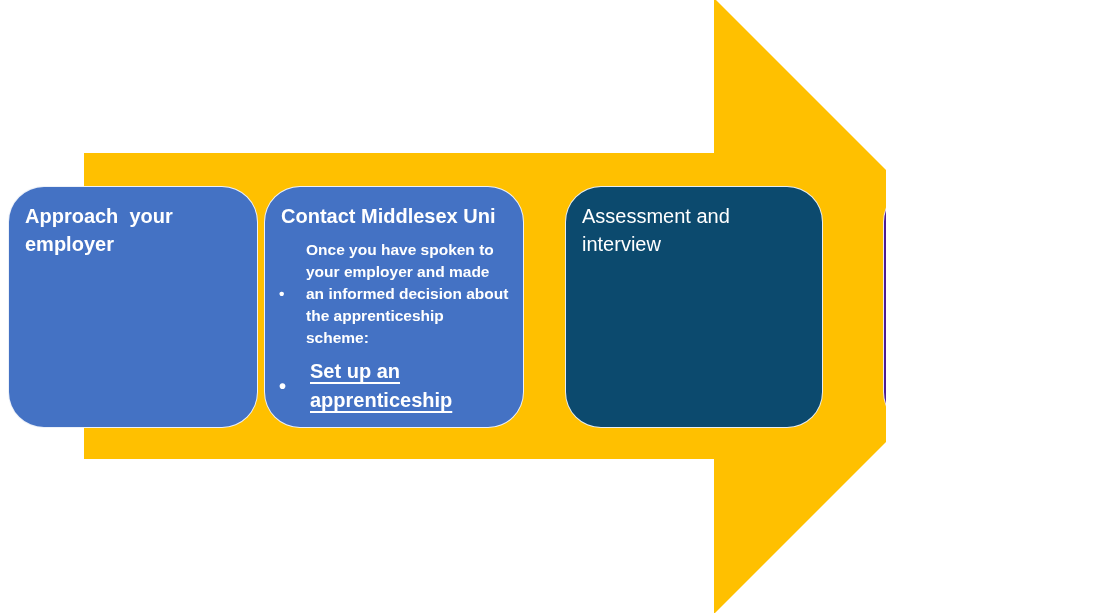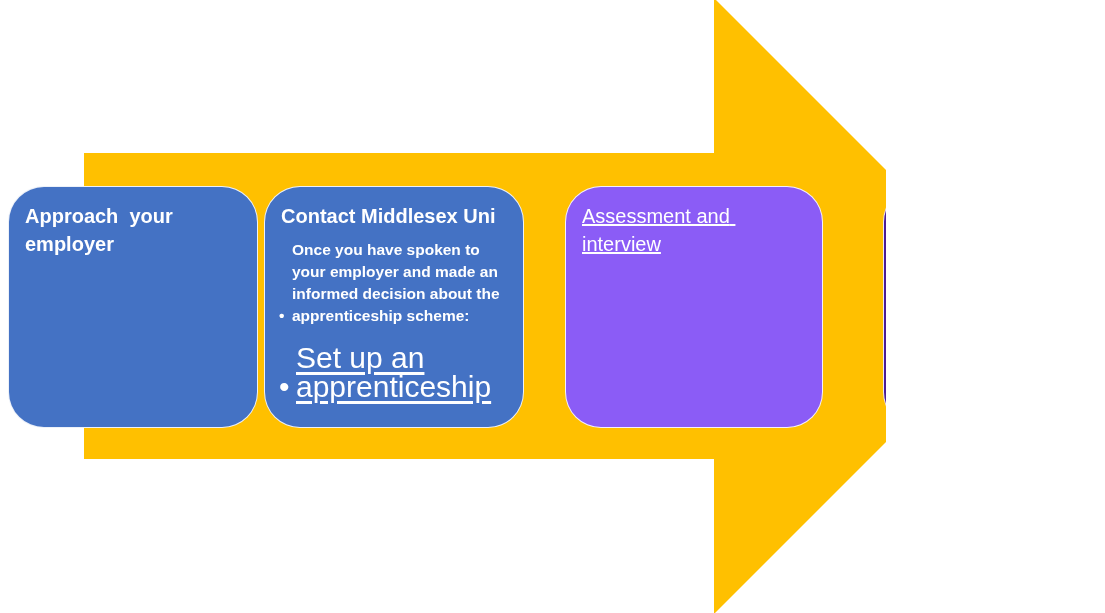--- a/index.html
+++ b/index.html
@@ -36,37 +36,38 @@
     font-size: 20px;
     font-weight: 700;
     line-height: 28px;
     white-space: pre-wrap;
     margin: 2px 0 9px 2px;
   }
   .card1 .card-title { max-width: 190px; }
   .card3 .card-title { font-weight: 400; max-width: 180px; }
   .bullet {
     display: flex;
-    align-items: flex-end;
+    align-items: center;
     font-size: 15.5px;
     font-weight: 700;
     line-height: 22px;
     margin: 0 0 6px 0;
+    gap: 14px;
   }
   .dot {
     flex: 0 0 13px;
     text-align: left;
   }
   .dot::before { content: "\2022"; }
   .bullet-text { flex: 1 1 auto; }
   .bullet.link-bullet {
-    font-size: 30px;
-    font-weight: 400;
+    font-size: 20px;
+    font-weight: 700;
     line-height: 29px;
-    margin-top: 16px;
+    margin-top: 8px;
   }
   .link-bullet .dot { flex: 0 0 17px; }
   .stage-link {
     color: #ffffff;
     text-decoration: underline;
     text-underline-offset: 4px;
     cursor: pointer;
   }
 </style>
 </head>
@@ -89,21 +90,21 @@
       <span class="bullet-text">Once you have spoken to your employer and made an informed decision about the apprenticeship scheme:</span>
     </div>
     <div class="bullet link-bullet">
       <span class="dot"></span>
       <span class="bullet-text">
         <a class="stage-link">Set up an apprenticeship</a>
       </span>
     </div>
   </div>
 
-  <div class="card card3" style="background-color: #8b5cf6; text-decoration: underline;">
+  <div class="card card3" style="background-color: #0c4a6e;">
     <div class="card-title">Assessment and interview</div>
   </div>
 
   <div class="card card4" style="background-color: #4c1d95; margin-left: 36px;">
     <div class="card-title">Interview Stage</div>
   </div>
 
 </div>
 
 </body></html>

